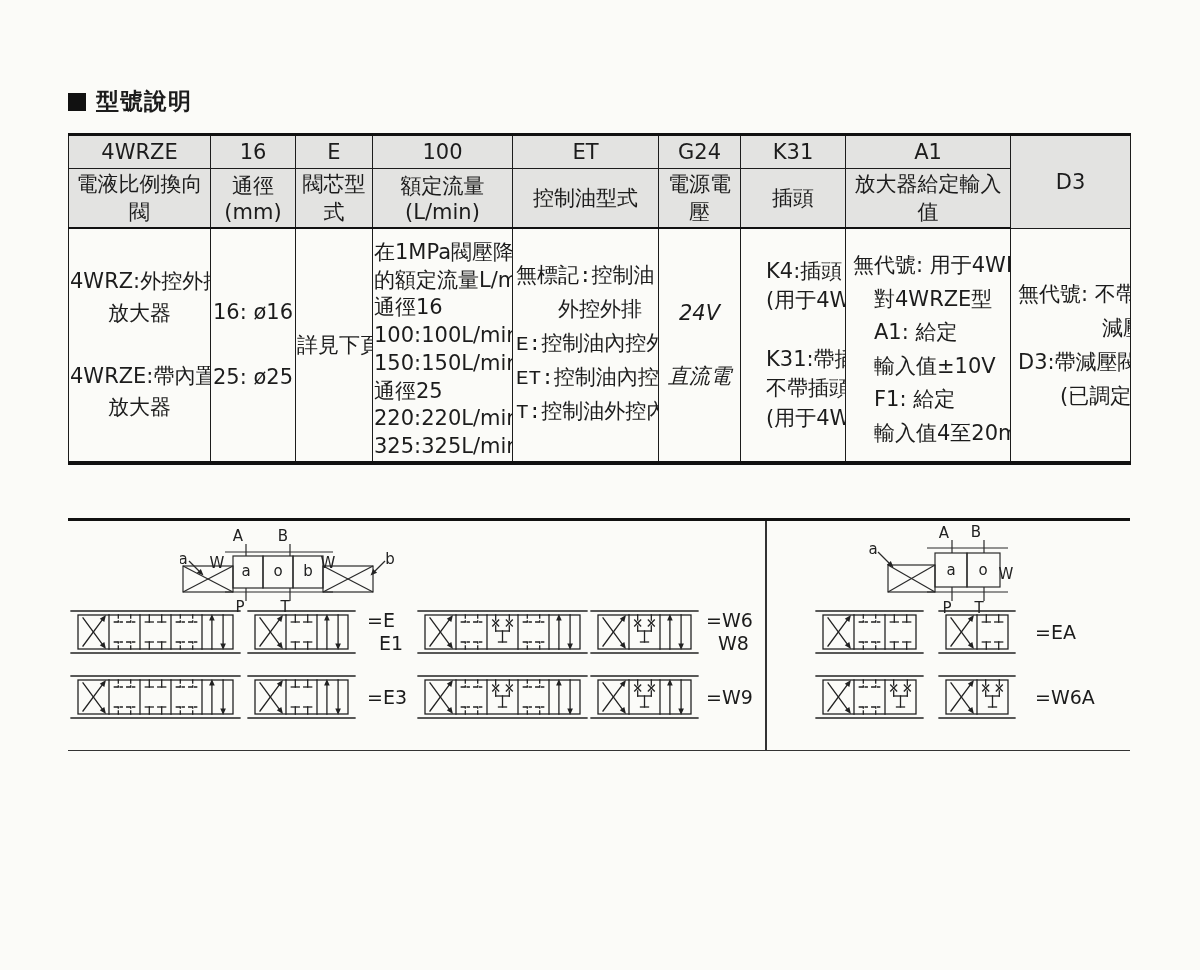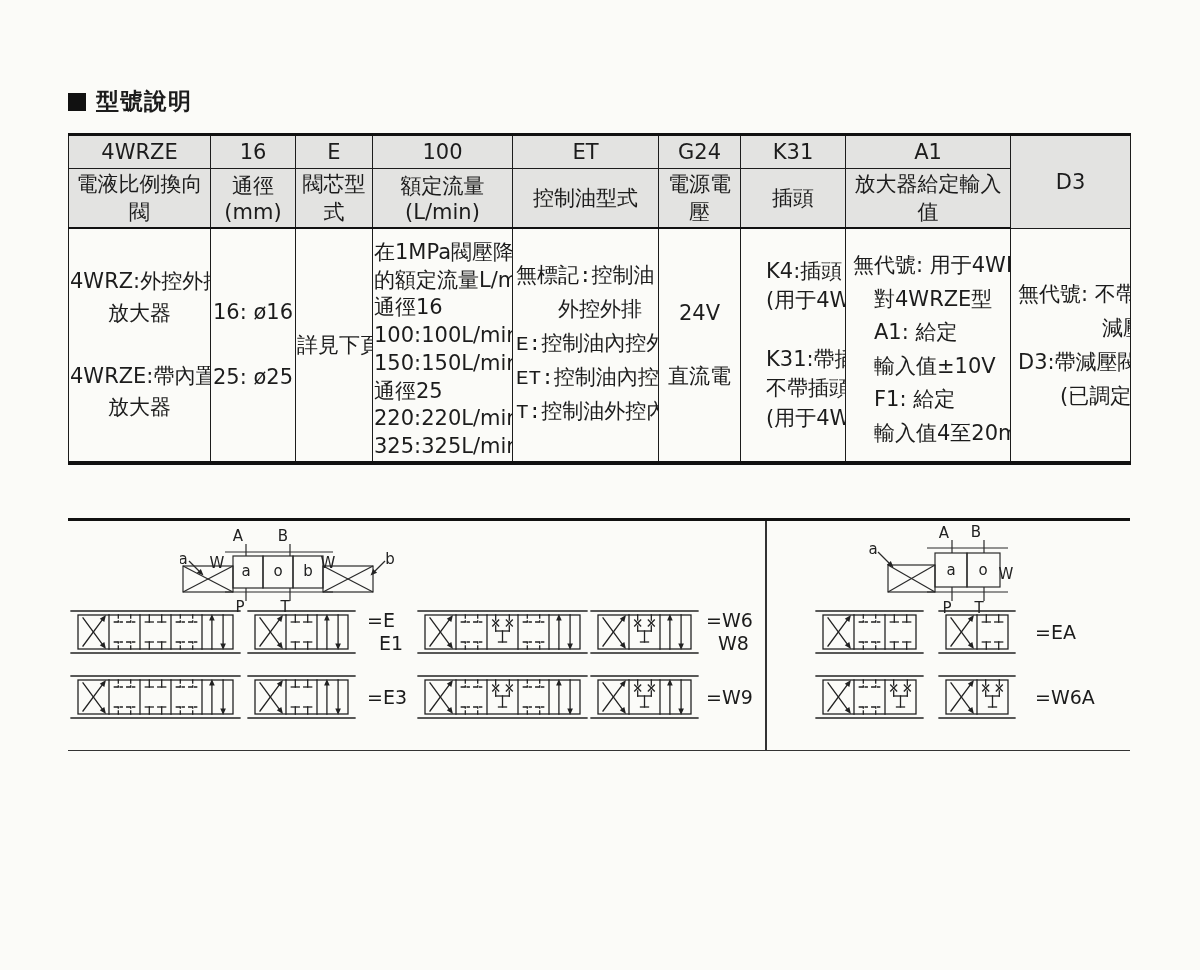--- a/index.html
+++ b/index.html
@@ -18,21 +18,21 @@
   td.hd{background:#e3e3e1;text-align:center;vertical-align:middle;}
   tr.code-row td{height:30px;}
   tr.label-row td{height:34px;border-bottom:2.5px solid #111;}
   td.d3cell{border-bottom:2.5px solid #111;}
   tr.body-row td{height:200px;white-space:pre;}
   .c1{text-align:center;vertical-align:middle;line-height:1.5;}
   .c2{text-align:center;vertical-align:middle;line-height:1.55;}
   .c3{text-align:center;vertical-align:middle;}
   .c4{text-align:left;vertical-align:top;padding:10px 2px 0 1px;line-height:1.32;}
   .c5{text-align:left;vertical-align:middle;padding-left:3px;line-height:1.62;font-family:Liberation Mono, monospace;}
-  .c6{text-align:center;vertical-align:middle;line-height:1.5;}
+  .c6{text-align:center;vertical-align:middle;line-height:1.5;font-style:italic;}
   .c7{text-align:left;vertical-align:middle;padding-left:25px;line-height:1.4;}
   .c8{text-align:left;vertical-align:top;padding:20px 0 0 7px;line-height:1.6;}
   .c9{text-align:left;vertical-align:middle;padding-left:7px;line-height:1.62;}
   
   svg.actuator{position:absolute;}
   svg.actuator text{fill:#222;stroke:none;font-size:15px;font-family:"DejaVu Sans","Liberation Sans",sans-serif;}
   
   .valve-row{position:absolute;display:flex;align-items:center;}
   .valve{display:block;line-height:0;}
   .valve-label{font-size:19px;line-height:23px;white-space:pre;margin-left:6px;}

